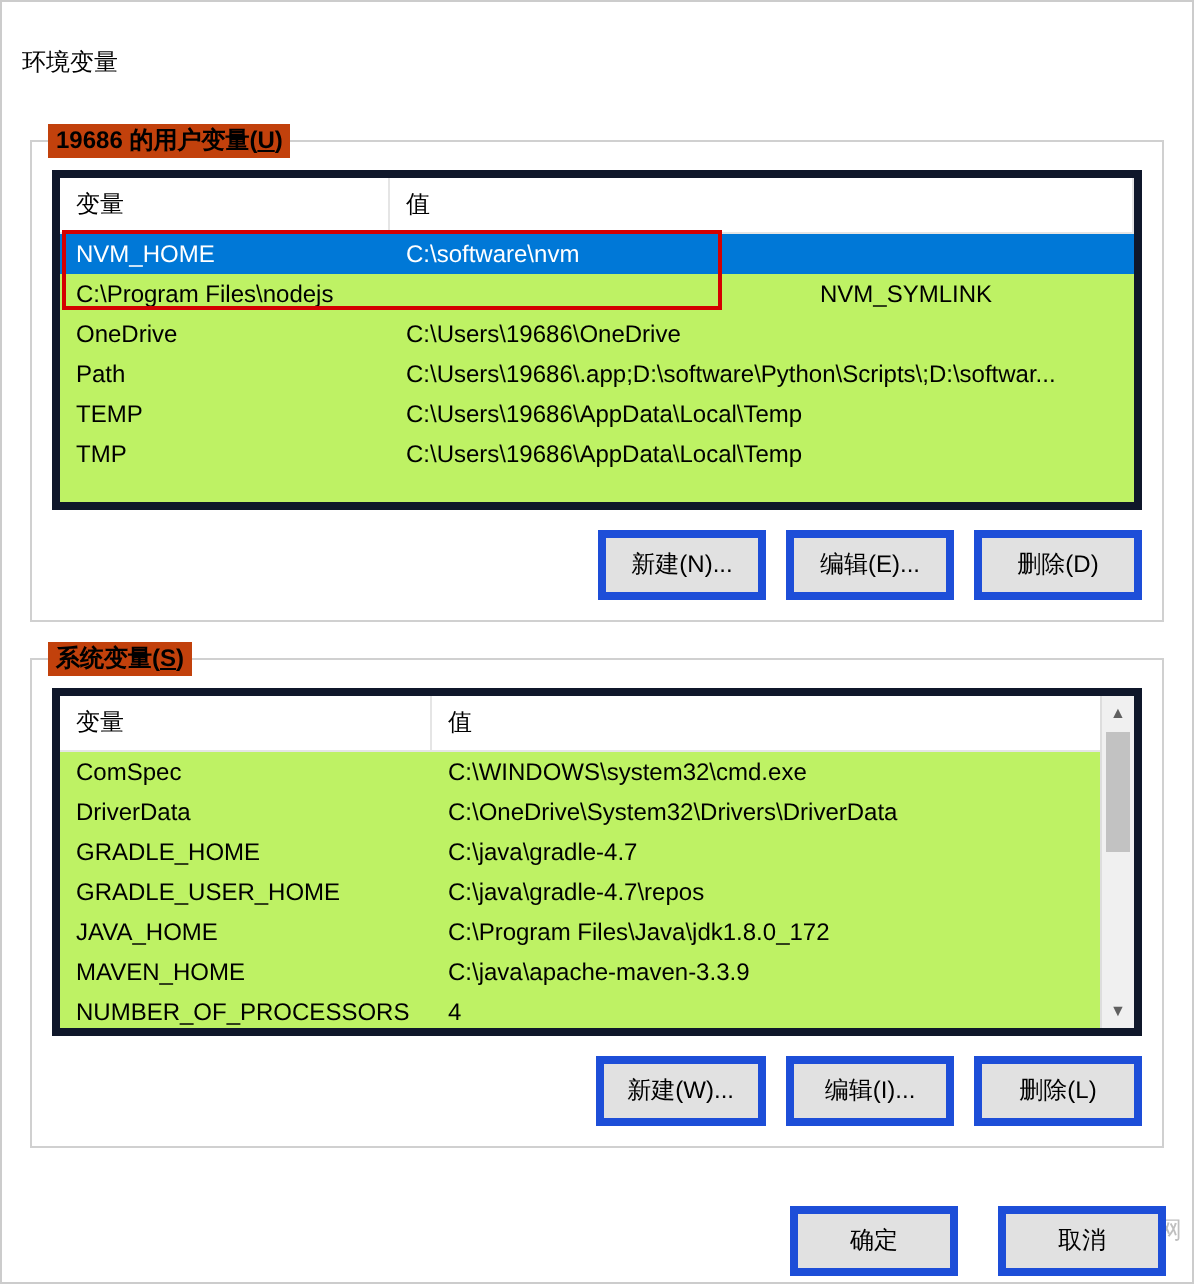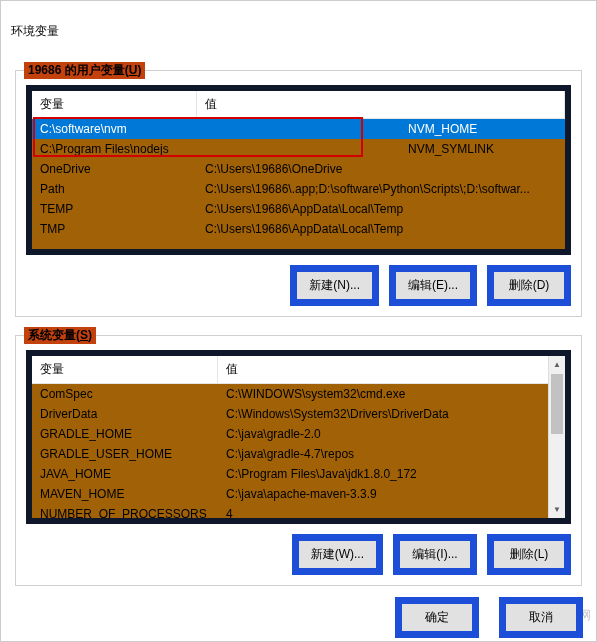--- a/index.html
+++ b/index.html
@@ -36,22 +36,22 @@
     position: absolute;
     top: -9px;
     left: 8px;
     background: #c2410c;
     padding: 0 4px;
     font-size: 12px;
     font-weight: bold;
   }
   .group-label .u { text-decoration: underline; }
   .listbox {
-    border: 6px solid #0f172a;
-    background: #a16207;
+    border: 4px solid #0f172a;
+    background: #bef264;
     height: 170px;
     overflow: hidden;
     position: relative;
   }
   .listbox.sys { height: 174px; }
   .list-header {
     display: flex;
     border-bottom: 1px solid #e5e5e5;
     font-size: 12px;
     background: #fff;
@@ -106,21 +106,21 @@
   .button-row {
     display: flex;
     justify-content: flex-end;
     gap: 10px;
     margin-top: 10px;
   }
   .btn {
     min-width: 84px;
     padding: 5px 12px;
     background: #e1e1e1;
-    border: 7px solid #1d4ed8;
+    border: 4px solid #1d4ed8;
     font-size: 12px;
     font-family: inherit;
     cursor: pointer;
     text-align: center;
   }
   .bottom-area {
     position: absolute;
     bottom: 4px; right: 14px;
     display: flex; gap: 20px;
   }
@@ -151,22 +151,22 @@
         <span>19686 的用户变量</span>(<span class="u">U</span>)
       </div>
 
       <div class="listbox">
         <div class="list-header">
           <div class="col col-var">变量</div>
           <div class="col col-val">值</div>
         </div>
         <div class="list-body" id="user-rows">
             <div class="row selected">
+              <div class="cell" style="width: 165px; flex-shrink: 0;">NVM_HOME</div>
               <div class="cell" style="flex: 1 1 0%;">C:\software\nvm</div>
-              <div class="cell" style="width: 165px; flex-shrink: 0;">NVM_HOME</div>
             </div>
             <div class="row">
               <div class="cell" style="flex: 1 1 0%;">C:\Program Files\nodejs</div>
               <div class="cell" style="width: 165px; flex-shrink: 0;">NVM_SYMLINK</div>
             </div>
             <div class="row">
               <div class="cell" style="width: 165px; flex-shrink: 0;">OneDrive</div>
               <div class="cell" style="flex: 1 1 0%;">C:\Users\19686\OneDrive</div>
             </div>
             <div class="row">
@@ -202,25 +202,25 @@
           <div class="col col-var">变量</div>
           <div class="col col-val">值</div>
         </div>
         <div class="list-body" id="sys-rows">
             <div class="row">
               <div class="cell" style="width: 186px; flex-shrink: 0;">ComSpec</div>
               <div class="cell" style="flex: 1 1 0%;">C:\WINDOWS\system32\cmd.exe</div>
             </div>
             <div class="row">
               <div class="cell" style="width: 186px; flex-shrink: 0;">DriverData</div>
-              <div class="cell" style="flex: 1 1 0%;">C:\Windows\System32\Drivers\DriverData</div>
+              <div class="cell" style="flex: 1 1 0%;">C:\OneDrive\System32\Drivers\DriverData</div>
             </div>
             <div class="row">
               <div class="cell" style="width: 186px; flex-shrink: 0;">GRADLE_HOME</div>
-              <div class="cell" style="flex: 1 1 0%;">C:\java\gradle-2.0</div>
+              <div class="cell" style="flex: 1 1 0%;">C:\java\gradle-4.7</div>
             </div>
             <div class="row">
               <div class="cell" style="width: 186px; flex-shrink: 0;">GRADLE_USER_HOME</div>
               <div class="cell" style="flex: 1 1 0%;">C:\java\gradle-4.7\repos</div>
             </div>
             <div class="row">
               <div class="cell" style="width: 186px; flex-shrink: 0;">JAVA_HOME</div>
               <div class="cell" style="flex: 1 1 0%;">C:\Program Files\Java\jdk1.8.0_172</div>
             </div>
             <div class="row">

